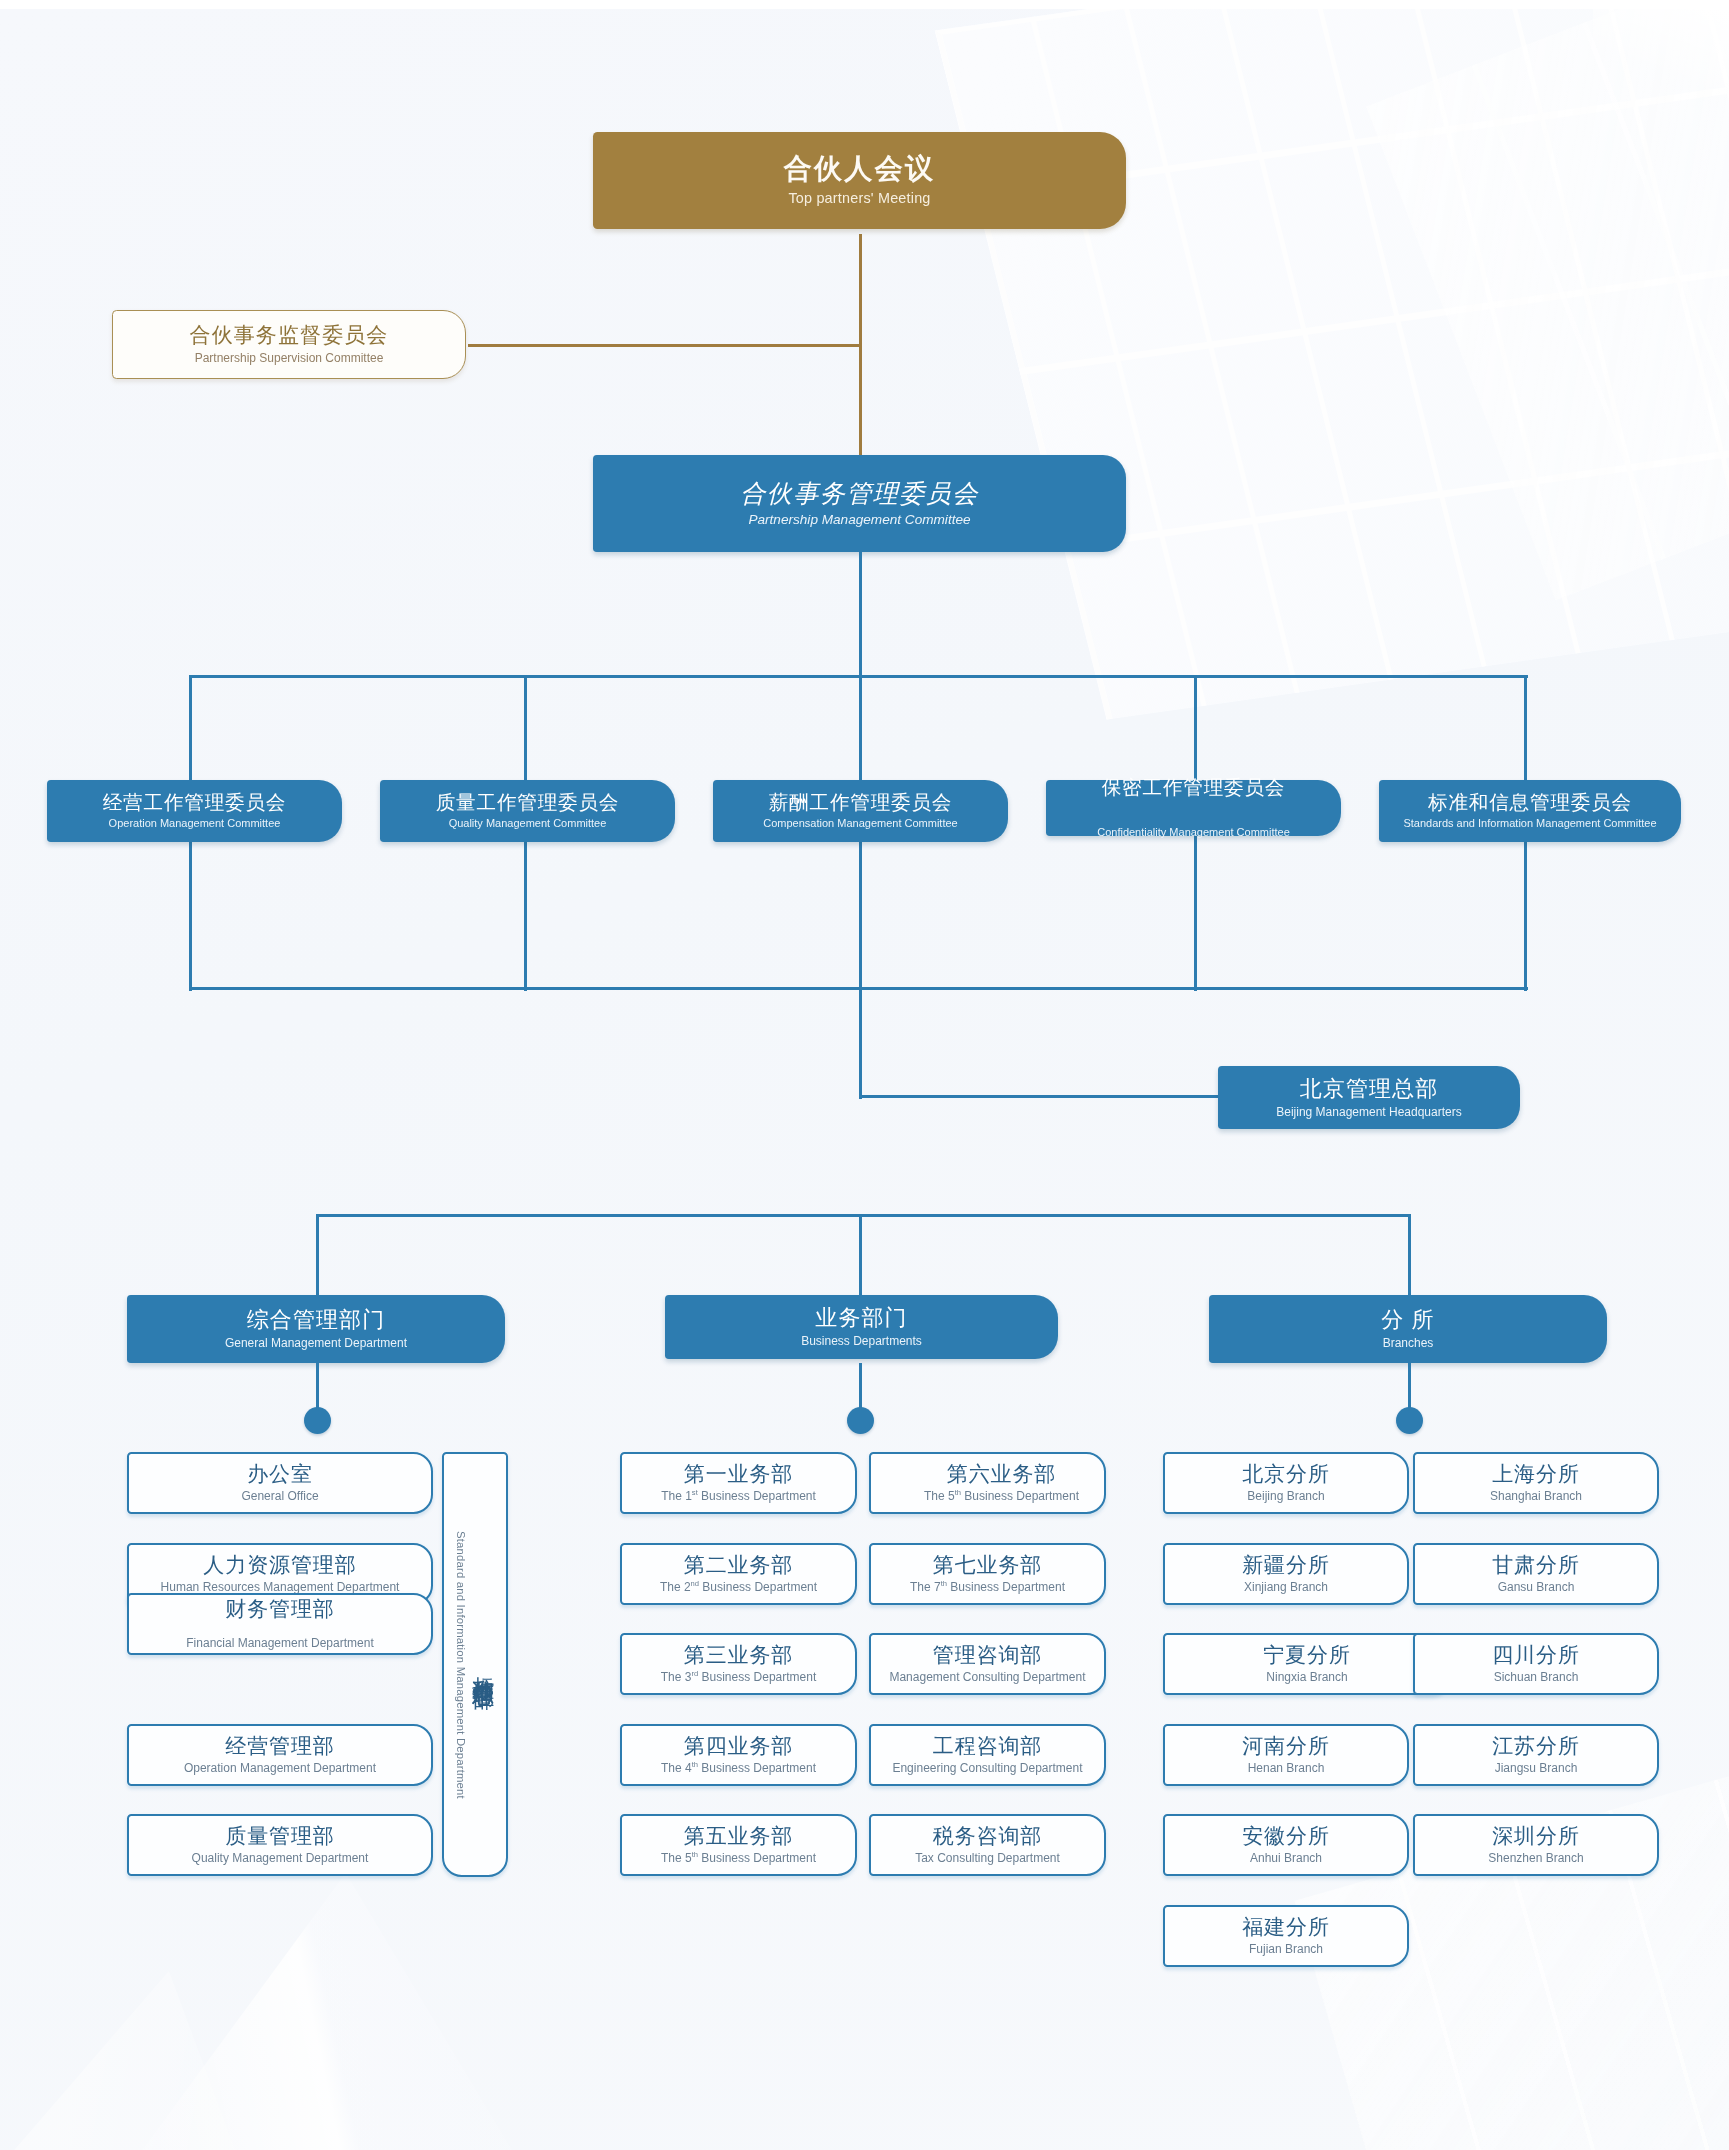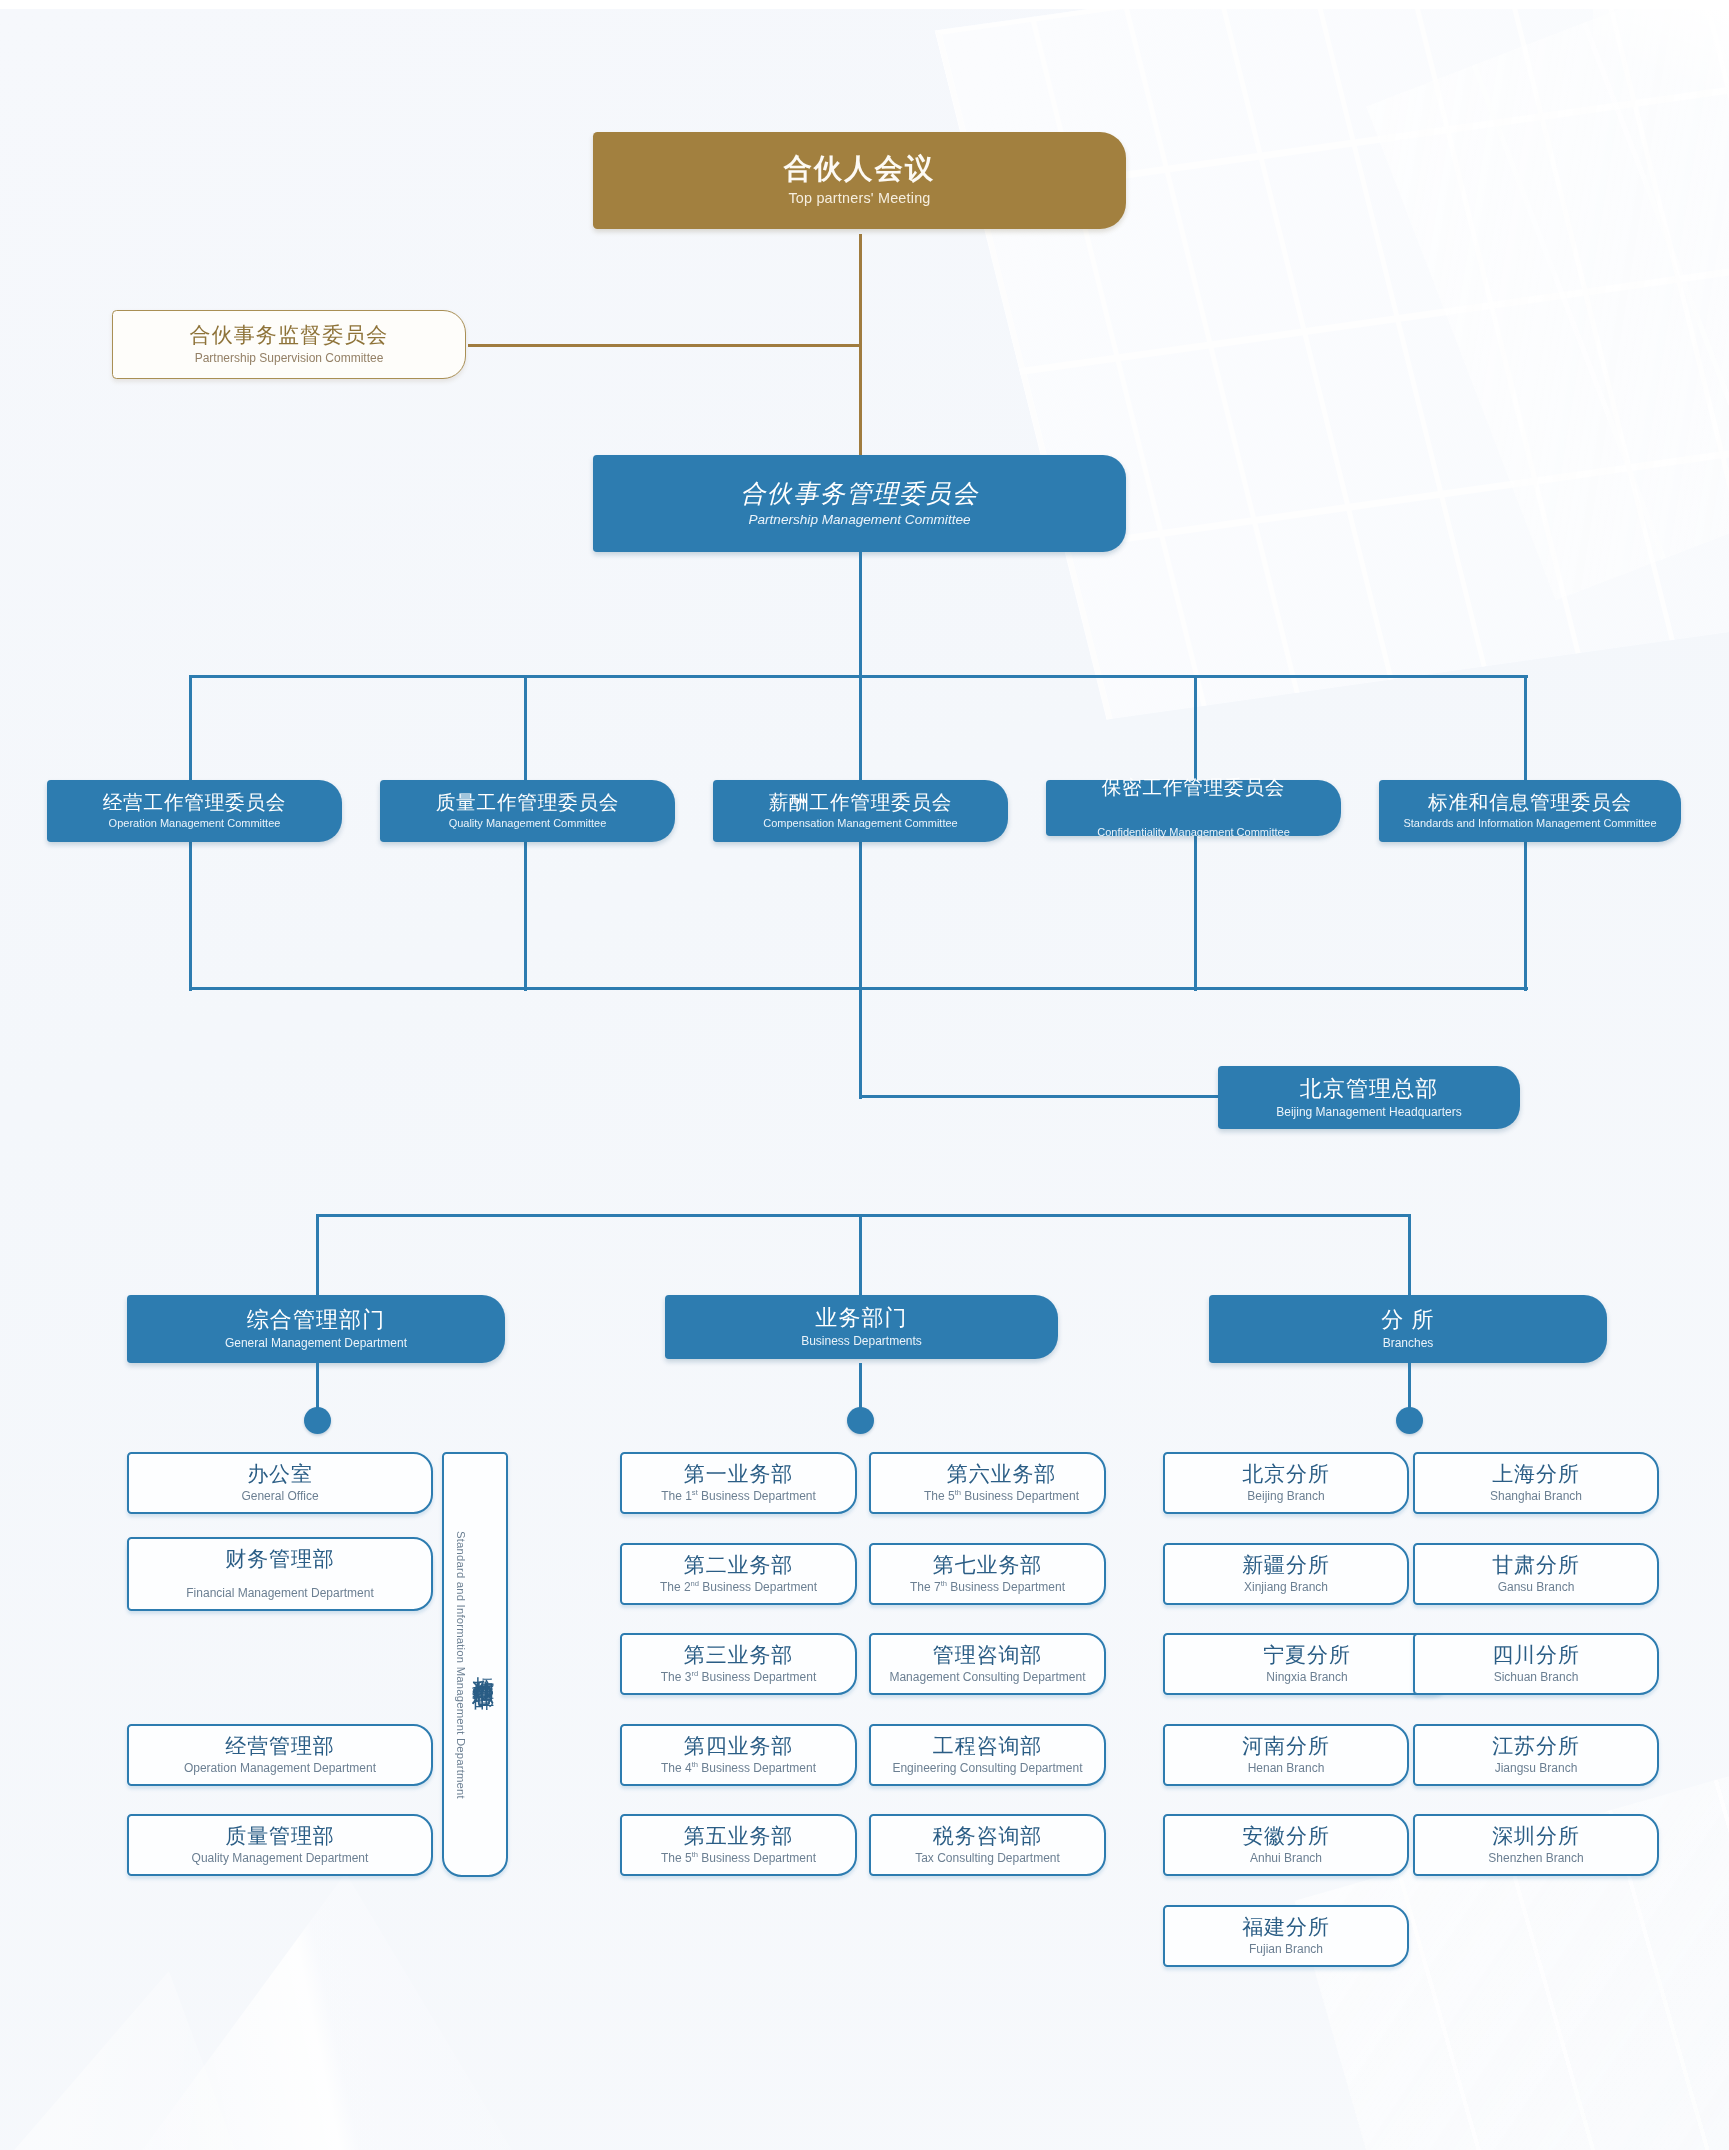--- a/index.html
+++ b/index.html
@@ -248,21 +248,21 @@
   <div class="dot" style="left:1396px; top:1398px; width:27px; height:27px;"></div>
 
   <div class="box box-leaf" style="left:127px; top:1443px; width:306px; height:62px;">
     <span class="cn">办公室</span>
     <span class="en">General Office</span>
   </div>
   <div class="box box-leaf" style="left:127px; top:1534px; width:306px; height:62px;">
     <span class="cn">人力资源管理部</span>
     <span class="en">Human Resources Management Department</span>
   </div>
-  <div class="box box-leaf" style="left:127px; top:1528px; width:306px; height:74px;gap:12px;">
+  <div class="box box-leaf" style="left:127px; top:1584px; width:306px; height:62px;gap:12px;">
     <span class="cn">财务管理部</span>
     <span class="en">Financial Management Department</span>
   </div>
   <div class="box box-leaf" style="left:127px; top:1715px; width:306px; height:62px;">
     <span class="cn">经营管理部</span>
     <span class="en">Operation Management Department</span>
   </div>
   <div class="box box-leaf" style="left:127px; top:1805px; width:306px; height:62px;">
     <span class="cn">质量管理部</span>
     <span class="en">Quality Management Department</span>

